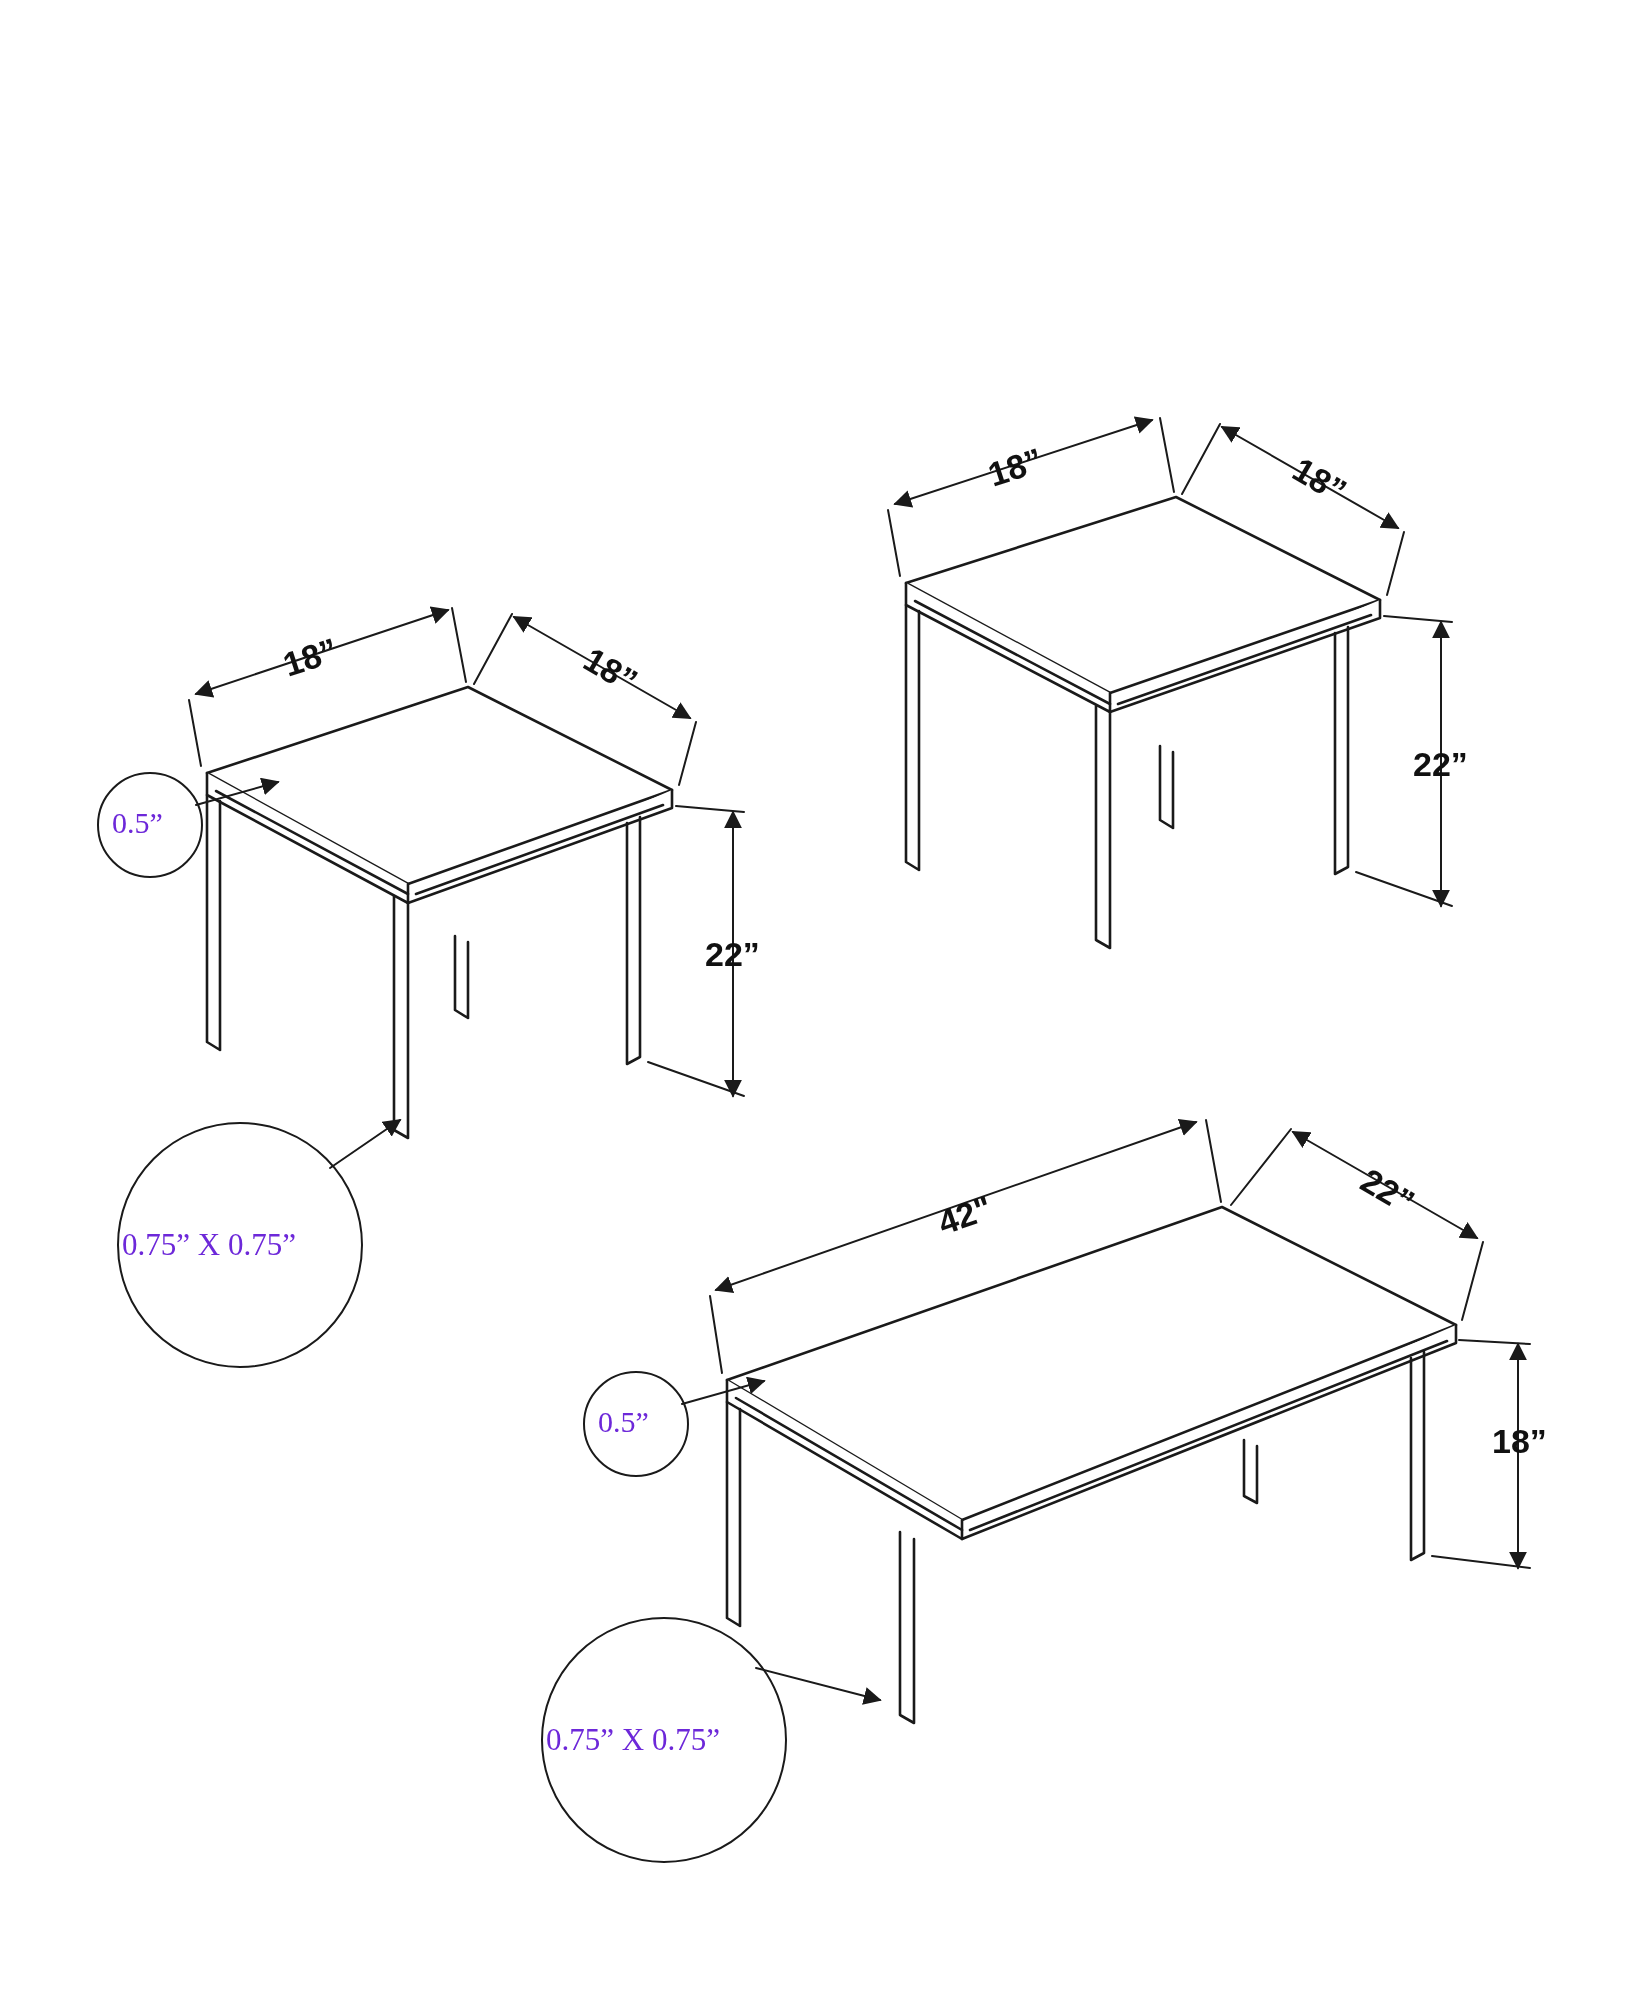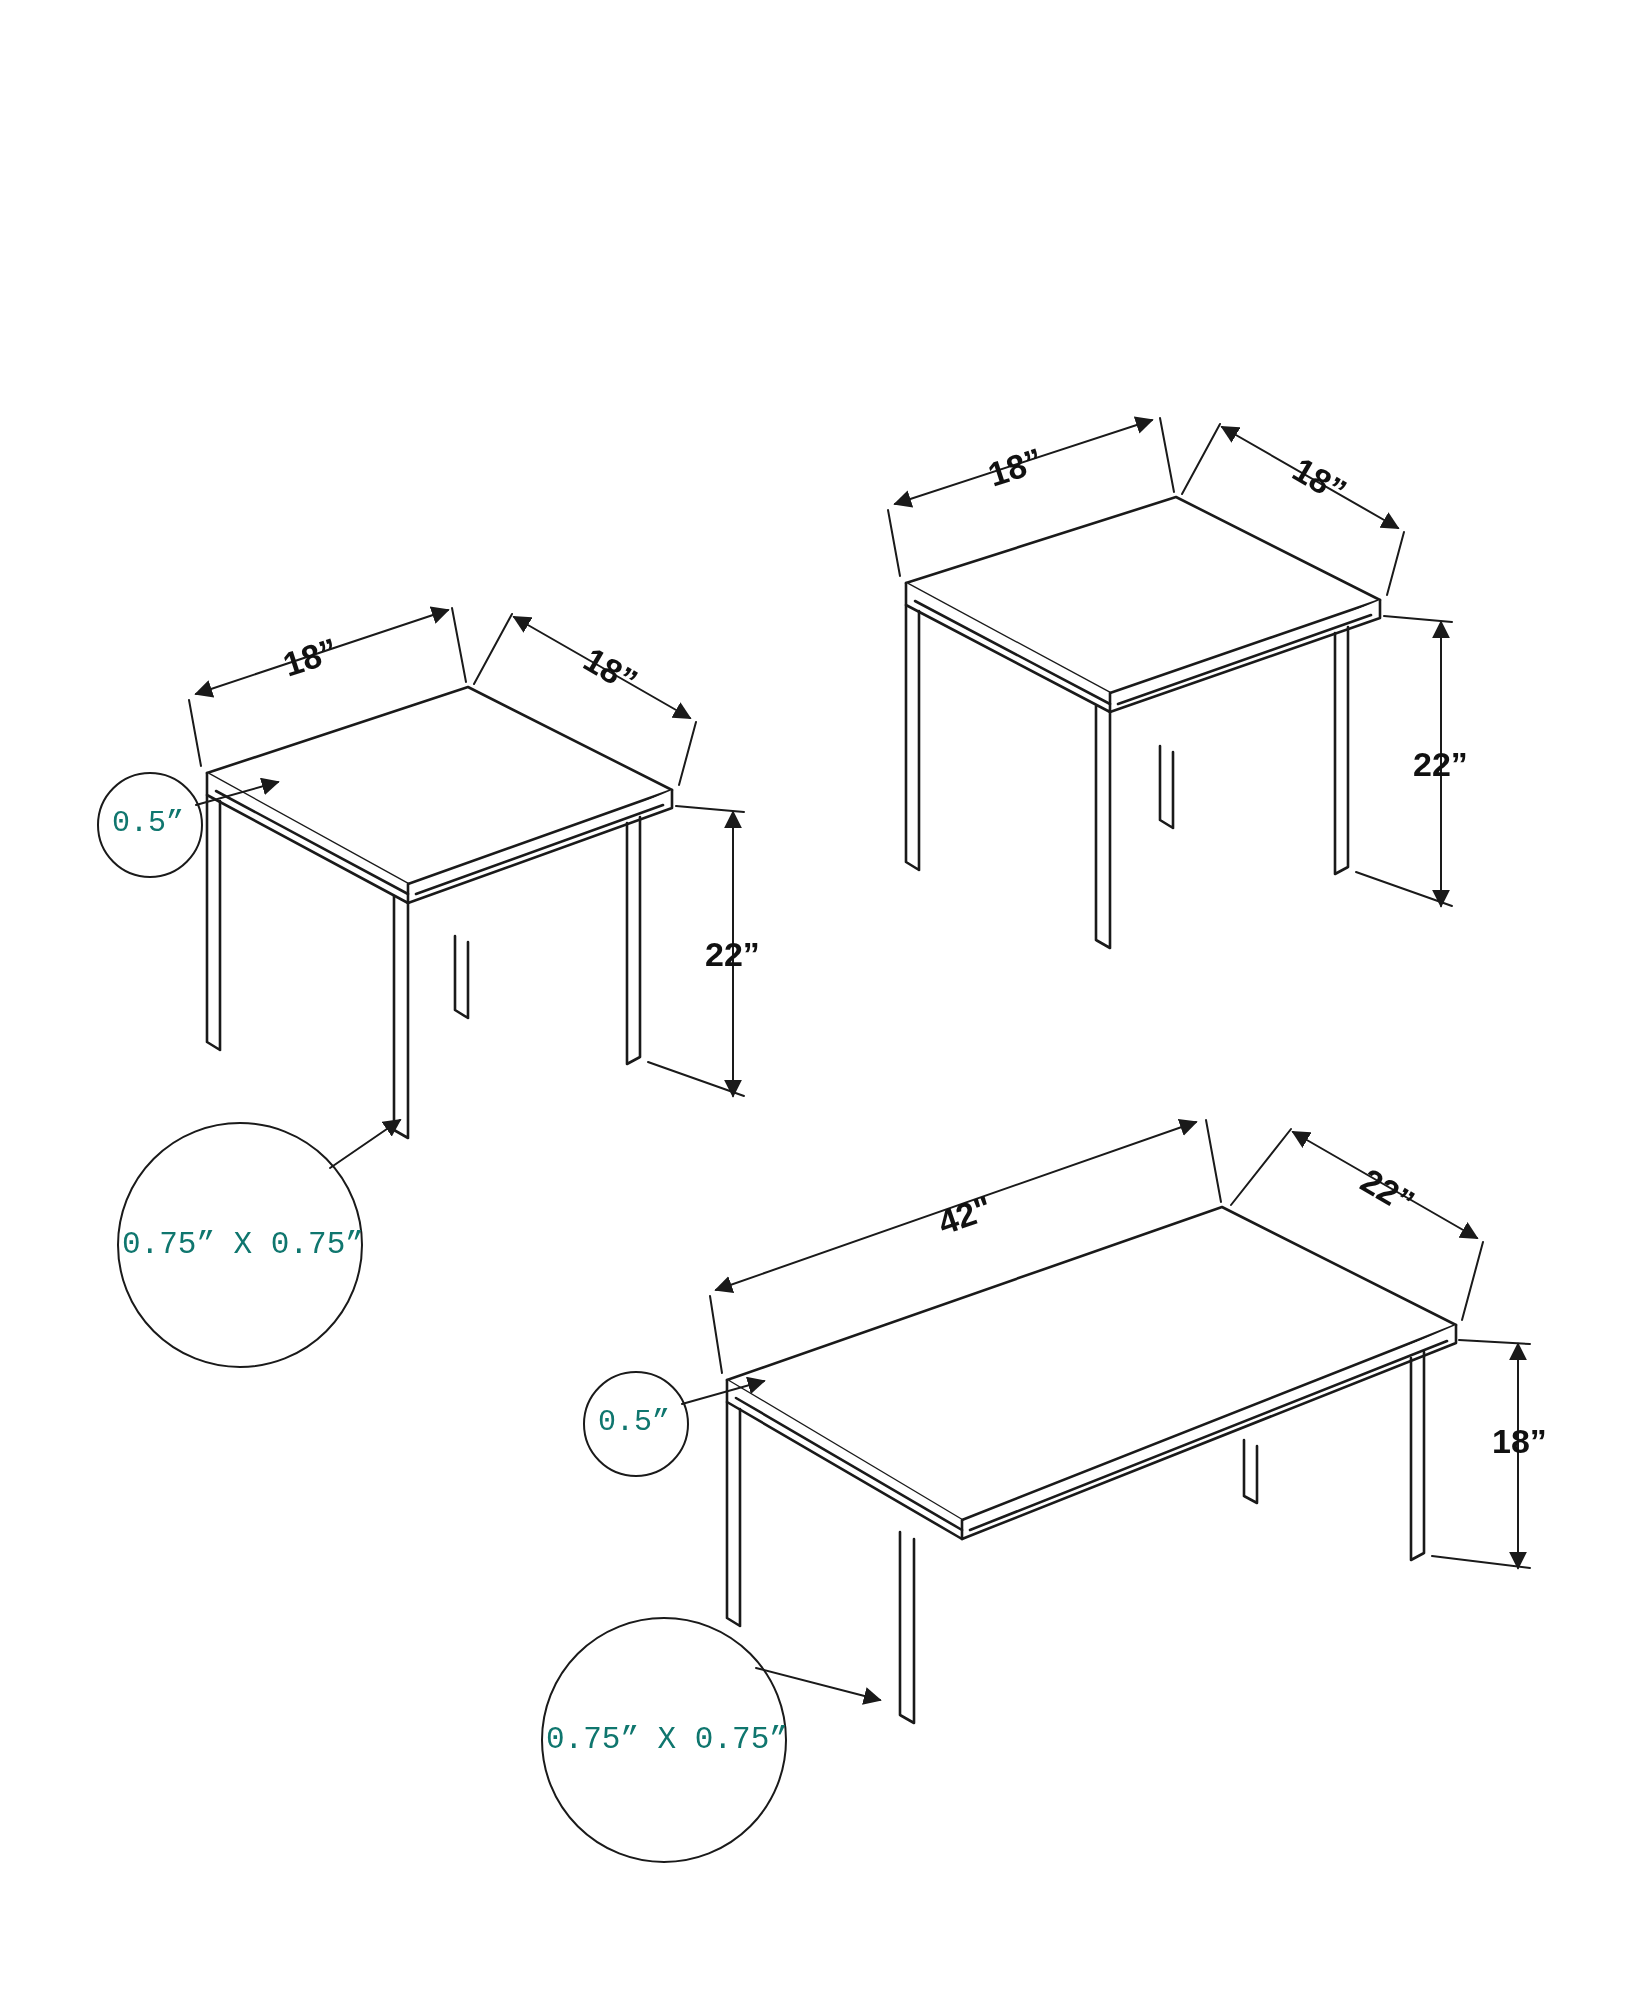--- a/index.html
+++ b/index.html
@@ -29,23 +29,23 @@
   .dim-label {
     position: absolute;
     font-family: "Liberation Sans", sans-serif;
     font-weight: 700;
     color: #111111;
     white-space: nowrap;
     user-select: none;
   }
   .callout-label {
     position: absolute;
-    font-family: Liberation Mono, monospace;
+    font-family: Liberation Serif, serif;
     font-weight: 400;
-    color: #0f766e;
+    color: #6d28d9;
     white-space: nowrap;
     user-select: none;
   }
 </style>
 </head>
 <body>
 
 <div id="stage">
 
   <svg id="drawing" viewBox="0 0 1648 2000" xmlns="http://www.w3.org/2000/svg">

